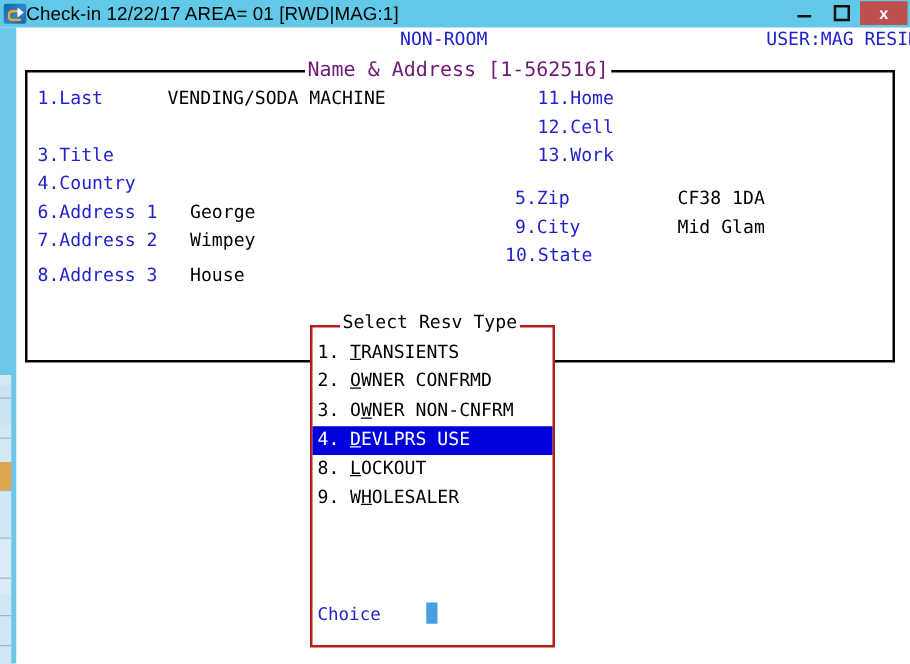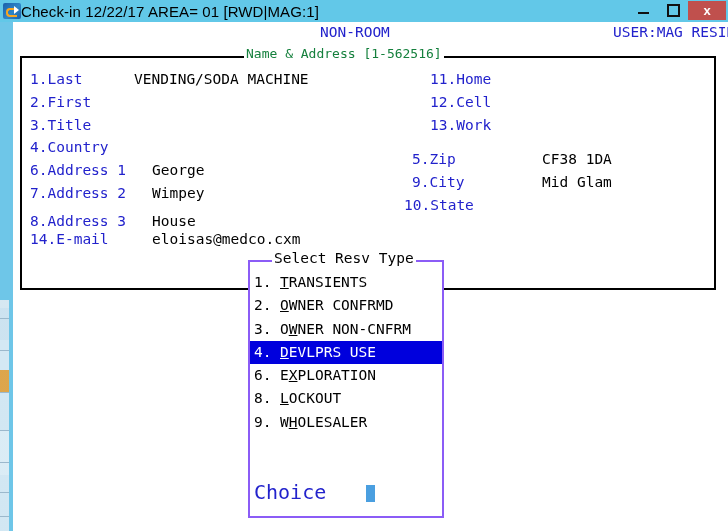--- a/index.html
+++ b/index.html
@@ -152,22 +152,22 @@
     width: 696px; height: 234px;
     border: 2px solid #000000;
     background: #ffffff;
     box-sizing: border-box;
   }
   .panel-title {
     position: absolute;
     left: 222px; top: -12px;
     background: #ffffff;
     padding: 0 2px;
-    font-size: 13px;
-    color: #15803d;
+    font-size: 16px;
+    color: #701a75;
     white-space: nowrap;
   }
   .panel-body {
     position: absolute;
     left: 0; top: 0;
     width: 696px; height: 234px;
   }
 
   .field {
     position: absolute;
@@ -189,21 +189,21 @@
   .col-l.wide .lbl { display: inline-block; width: 122px; }
 
   
   .col-r .lbl { display: inline-block; text-align: right; }
 
   
   .dialog {
     position: absolute;
     left: 248px; top: 260px;
     width: 196px; height: 258px;
-    border: 2px solid #8b5cf6;
+    border: 2px solid #b91c1c;
     background: #ffffff;
     box-sizing: border-box;
   }
   .dialog-title {
     position: absolute;
     left: 22px; top: -12px;
     background: #ffffff;
     padding: 0 2px;
     font-size: 14.5px;
     color: #000000;
@@ -229,21 +229,21 @@
     background: #0000dd;
     color: #ffffff;
     width: 192px;
   }
   .choice-row {
     position: absolute;
     left: 0; top: 219px;
     width: 192px;
     height: 23px;
     line-height: 23px;
-    font-size: 20px;
+    font-size: 14px;
     color: #2222cc;
     white-space: nowrap;
     padding-left: 4px;
     box-sizing: border-box;
   }
   .cursor-block {
     display: inline-block;
     width: 9px;
     height: 17px;
     background: #4a9fe0;
@@ -275,46 +275,43 @@
 
   <div class="statusline">
     <span class="sl-center">NON-ROOM</span>
     <span class="sl-right">USER:MAG RESIN</span>
   </div>
 
   <div class="panel">
     <div class="panel-title">Name &amp; Address [1-562516]</div>
     <div class="panel-body" id="panel-body">
         <div class="field col-l" style="top: 10px;"><span class="lbl">1.Last</span><span class="val">VENDING/SODA MACHINE</span></div>
-        <div class="field col-l" style="top: 32.8px;"><span class="lbl">2.First</span><span class="val"></span></div>
         <div class="field col-l" style="top: 55.6px;"><span class="lbl">3.Title</span><span class="val"></span></div>
         <div class="field col-l wide" style="top: 78.4px;"><span class="lbl">4.Country</span><span class="val"></span></div>
         <div class="field col-l wide" style="top: 101.2px;"><span class="lbl">6.Address 1</span><span class="val">George</span></div>
         <div class="field col-l wide" style="top: 124px;"><span class="lbl">7.Address 2</span><span class="val">Wimpey</span></div>
         <div class="field col-l wide" style="top: 152px;"><span class="lbl">8.Address 3</span><span class="val">House</span></div>
-        <div class="field col-l wide" style="top: 169.6px;"><span class="lbl">14.E-mail</span><span class="val">eloisas@medco.cxm</span></div>
         <div class="field col-r" style="top: 10px; left: 408px; text-decoration: underline;"><span class="lbl">11.Home</span></div>
         <div class="field col-r" style="top: 32.8px; left: 408px;"><span class="lbl">12.Cell</span></div>
         <div class="field col-r" style="top: 55.6px; left: 408px;"><span class="lbl">13.Work</span></div>
         <div class="field col-r" style="top: 90.4px; left: 390px;"><span class="lbl">5.Zip</span></div>
         <div class="field" style="top: 90.4px; left: 520px;"><span class="val">CF38 1DA</span></div>
         <div class="field col-r" style="top: 113.2px; left: 390px;"><span class="lbl">9.City</span></div>
         <div class="field" style="top: 113.2px; left: 520px;"><span class="val">Mid Glam</span></div>
         <div class="field col-r" style="top: 136px; left: 382px;"><span class="lbl">10.State</span></div>
       </div>
   </div>
 
   <div class="dialog">
     <div class="dialog-title">Select Resv Type</div>
     <div class="dialog-list" id="dialog-list">
         <div class="opt"><span class="num">1.</span><span class="acc">T</span><span>RANSIENTS</span></div>
         <div class="opt"><span class="num">2.</span><span class="acc">O</span><span>WNER CONFRMD</span></div>
         <div class="opt"><span class="num">3.</span><span>O</span><span class="acc">W</span><span>NER NON-CNFRM</span></div>
         <div class="opt selected"><span class="num">4.</span><span class="acc">D</span><span>EVLPRS USE</span></div>
-        <div class="opt"><span class="num">6.</span><span>E</span><span class="acc">X</span><span>PLORATION</span></div>
         <div class="opt"><span class="num">8.</span><span class="acc">L</span><span>OCKOUT</span></div>
         <div class="opt"><span class="num">9.</span><span>W</span><span class="acc">H</span><span>OLESALER</span></div>
       </div>
     <div class="choice-row">
       <span>Choice</span>
       <span class="cursor-block"></span>
     </div>
   </div>
 
 <div class="bg-window-line" style="top: 318px;"></div>

